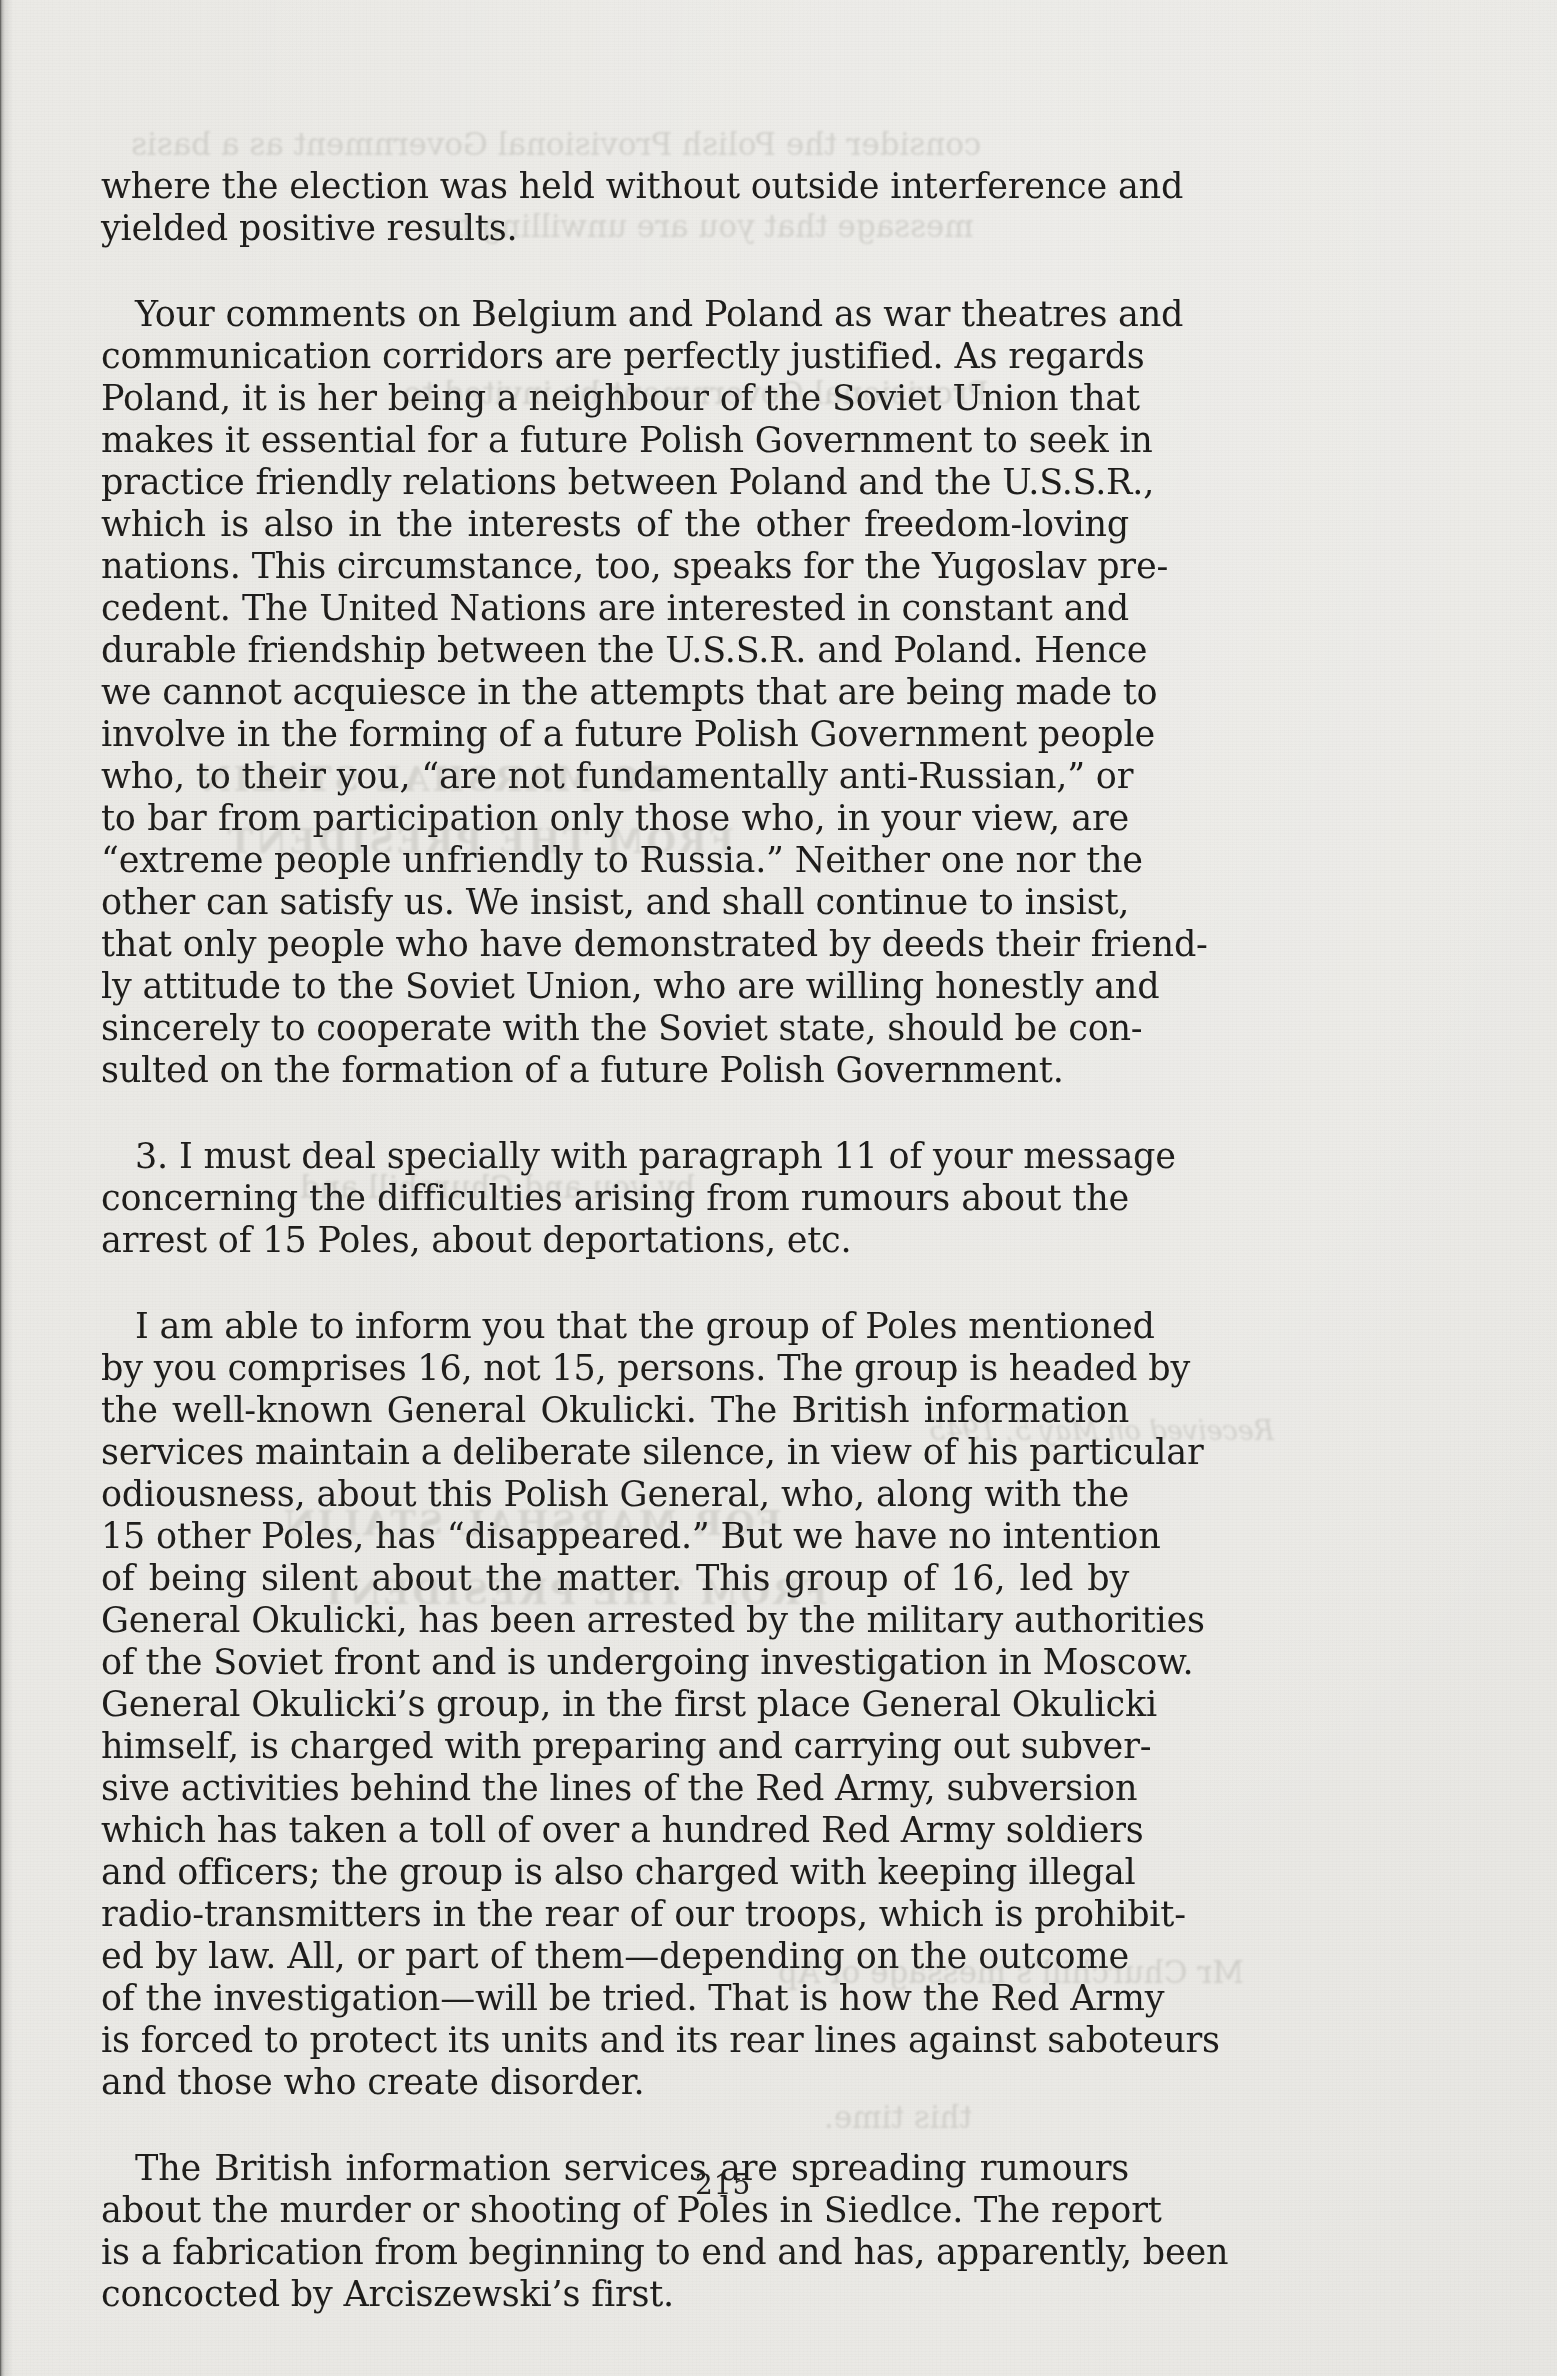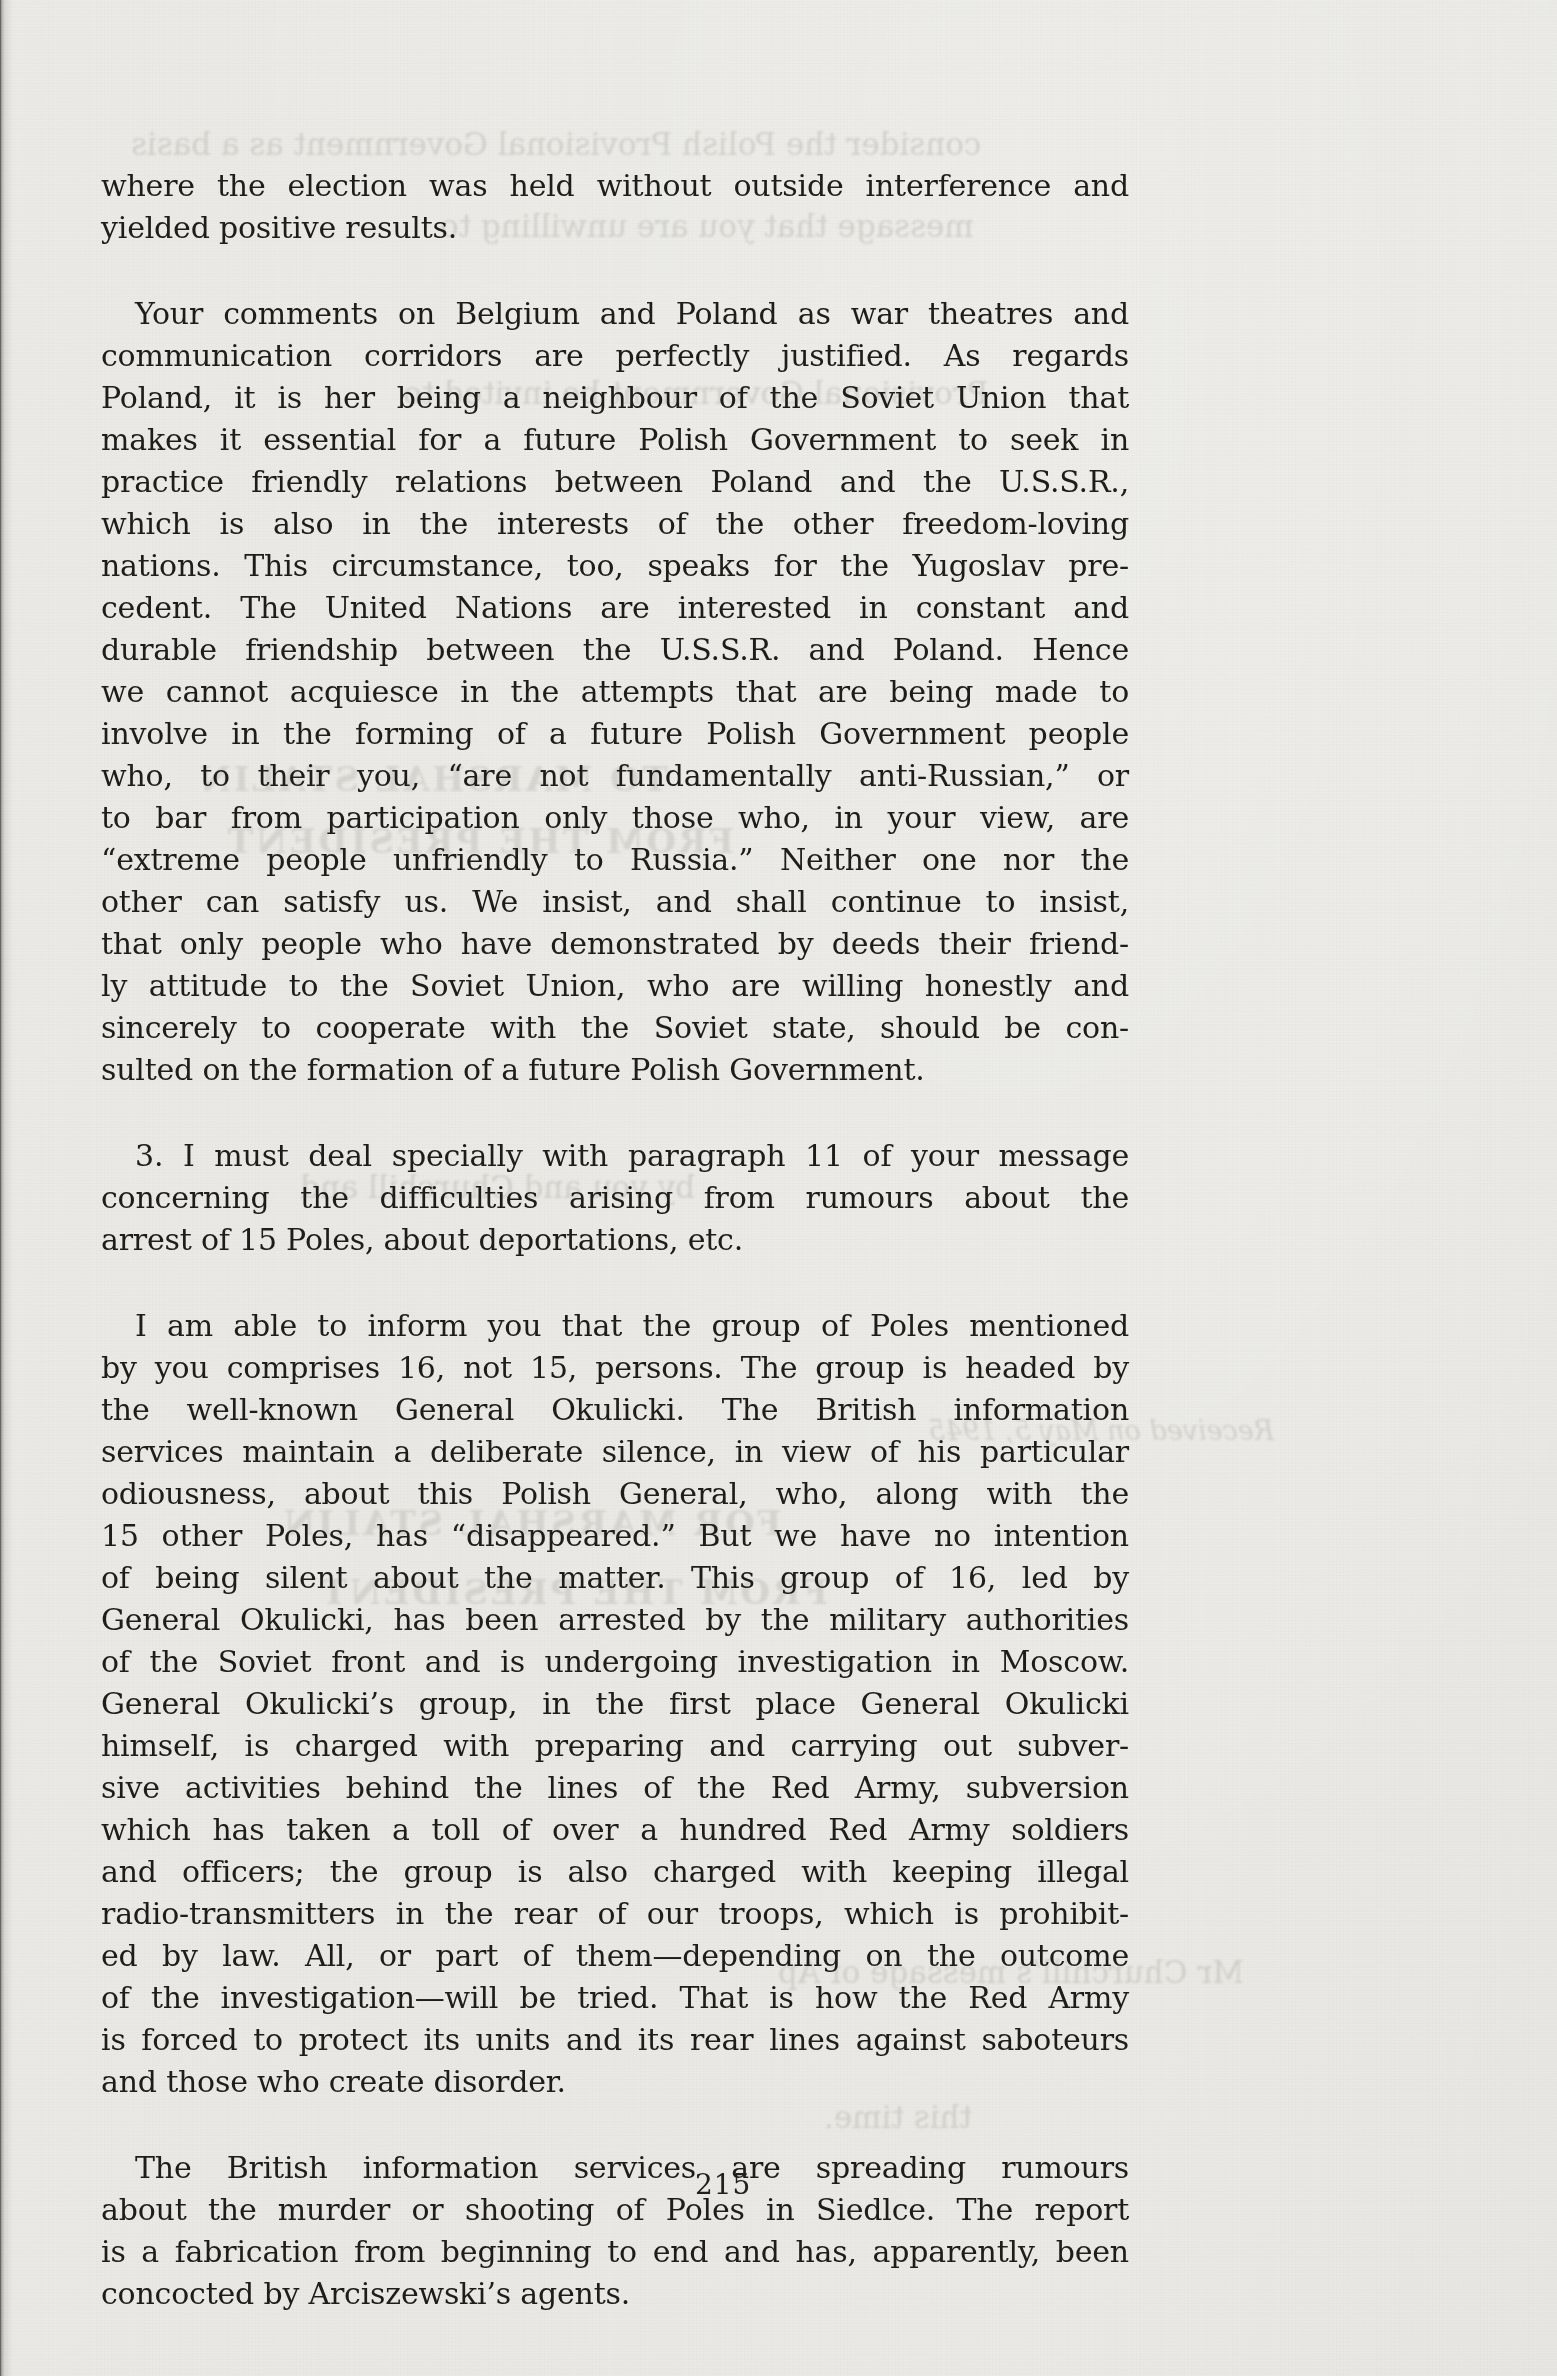--- a/index.html
+++ b/index.html
@@ -57,21 +57,21 @@
     opacity: 0.45;
   }
   .ghost.italic { font-style: italic; }
   .text-block {
     position: absolute;
     left: 101px;
     top: 165px;
     width: 1028px;
     z-index: 2;
     font-family: "DejaVu Serif", "Liberation Serif", serif;
-    font-size: 30px;
+    font-size: 35px;
     line-height: 42px;
     letter-spacing: -0.2px;
     color: #1e1d1b;
     text-rendering: optimizeLegibility;
   }
   .line {
     text-align: justify;
     text-align-last: justify;
     white-space: nowrap;
   }
@@ -153,17 +153,17 @@
       <div class="line">which has taken a toll of over a hundred Red Army soldiers</div>
       <div class="line">and officers; the group is also charged with keeping illegal</div>
       <div class="line">radio-transmitters in the rear of our troops, which is prohibit-</div>
       <div class="line">ed by law. All, or part of them—depending on the outcome</div>
       <div class="line">of the investigation—will be tried. That is how the Red Army</div>
       <div class="line">is forced to protect its units and its rear lines against saboteurs</div>
       <div class="line last">and those who create disorder.</div>
       <div class="line indent">The British information services are spreading rumours</div>
       <div class="line">about the murder or shooting of Poles in Siedlce. The report</div>
       <div class="line">is a fabrication from beginning to end and has, apparently, been</div>
-      <div class="line last">concocted by Arciszewski’s agents.</div>
+      <div class="line last">concocted by Arciszewski’s first.</div>
     </div>
   <div class="folio">215</div>
 </div>
 
 
 </body></html>

